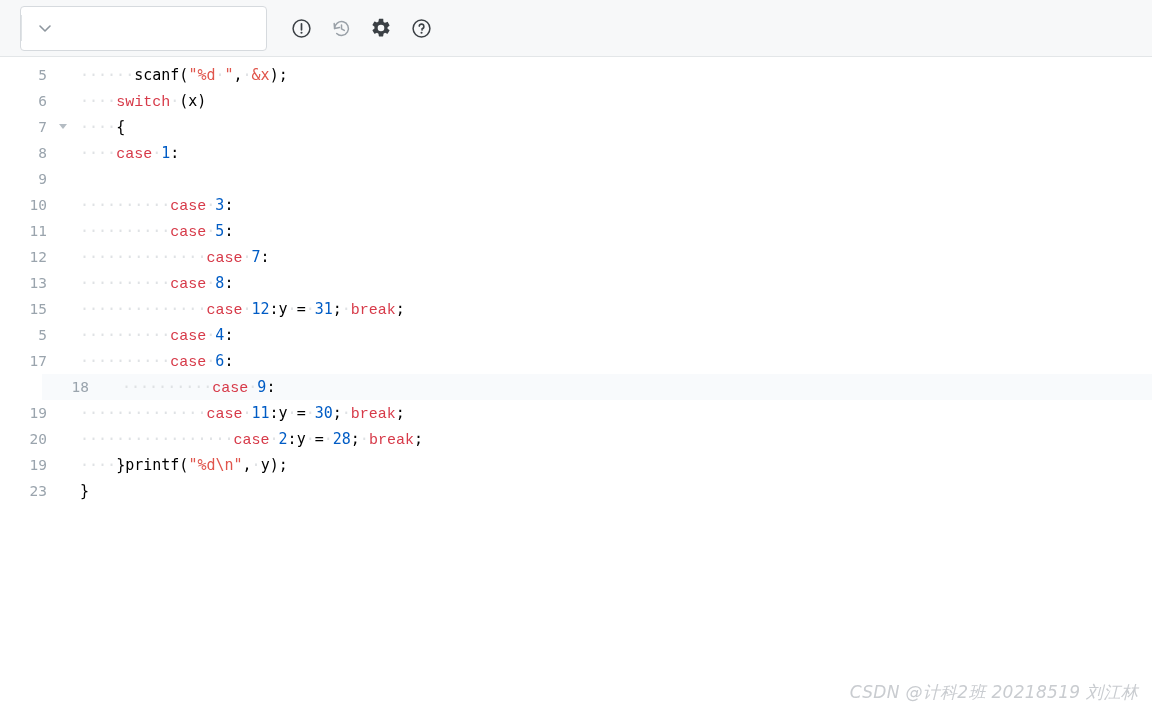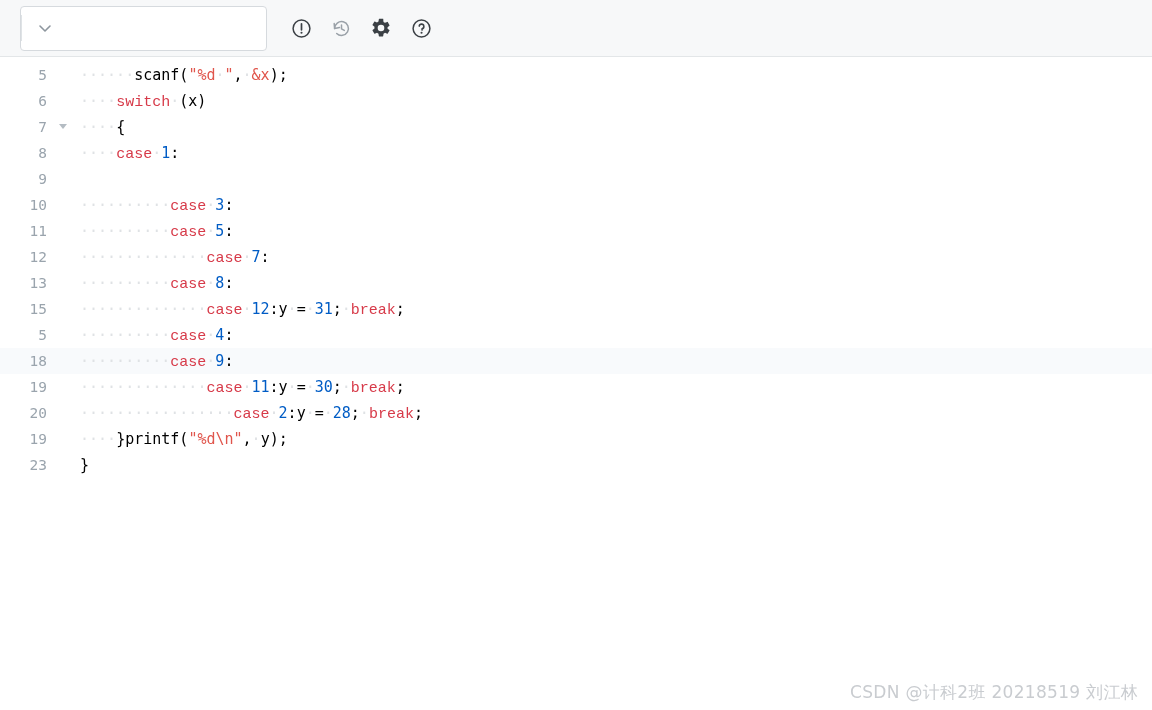--- a/index.html
+++ b/index.html
@@ -88,20 +88,21 @@
     display: flex;
     align-items: flex-start;
     height: 26px;
     line-height: 26px;
     font-family: "DejaVu Sans Mono", "Liberation Mono", monospace;
     font-size: 15px;
     white-space: pre;
   }
   .code-line.active {
     background: #f8fafc;
+    margin-left: 42px;
   }
   .gutter {
     width: 47px;
     min-width: 47px;
     text-align: right;
     color: #9aa4ad;
     font-family: "DejaVu Sans Mono", "Liberation Mono", monospace;
     font-size: 14.5px;
     user-select: none;
   }
@@ -141,20 +142,21 @@
   
   .watermark {
     position: absolute;
     right: 14px;
     bottom: 6px;
     font-size: 17px;
     color: #c9ccd0;
     font-family: "DejaVu Sans", "Liberation Sans", sans-serif;
     letter-spacing: 0.3px;
     user-select: none;
+    font-style: italic;
   }
 </style>
 </head>
 <body>
 
 <div class="toolbar">
 
   <div class="lang-select">
     <div class="lang-select-divider"></div>
     <div class="lang-select-arrow">
@@ -205,20 +207,21 @@
       <div class="code-line"><div class="gutter">6</div><div class="fold"></div><div class="code-text"><span class="ws">····</span><span class="kw">switch</span><span class="ws">·</span><span class="pln">(x)</span></div></div>
       <div class="code-line"><div class="gutter">7</div><div class="fold"><span class="tri"></span></div><div class="code-text"><span class="ws">····</span><span class="pln">{</span></div></div>
       <div class="code-line"><div class="gutter">8</div><div class="fold"></div><div class="code-text"><span class="ws">····</span><span class="kw">case</span><span class="ws">·</span><span class="num">1</span><span class="pln">:</span></div></div>
       <div class="code-line"><div class="gutter">9</div><div class="fold"></div><div class="code-text"></div></div>
       <div class="code-line"><div class="gutter">10</div><div class="fold"></div><div class="code-text"><span class="ws">··········</span><span class="kw">case</span><span class="ws">·</span><span class="num">3</span><span class="pln">:</span></div></div>
       <div class="code-line"><div class="gutter">11</div><div class="fold"></div><div class="code-text"><span class="ws">··········</span><span class="kw">case</span><span class="ws">·</span><span class="num">5</span><span class="pln">:</span></div></div>
       <div class="code-line"><div class="gutter">12</div><div class="fold"></div><div class="code-text"><span class="ws">··············</span><span class="kw">case</span><span class="ws">·</span><span class="num">7</span><span class="pln">:</span></div></div>
       <div class="code-line"><div class="gutter">13</div><div class="fold"></div><div class="code-text"><span class="ws">··········</span><span class="kw">case</span><span class="ws">·</span><span class="num">8</span><span class="pln">:</span></div></div>
       <div class="code-line"><div class="gutter">15</div><div class="fold"></div><div class="code-text"><span class="ws">··············</span><span class="kw">case</span><span class="ws">·</span><span class="num">12</span><span class="pln">:y</span><span class="ws">·</span><span class="pln">=</span><span class="ws">·</span><span class="num">31</span><span class="pln">;</span><span class="ws">·</span><span class="kw">break</span><span class="pln">;</span></div></div>
       <div class="code-line"><div class="gutter">5</div><div class="fold"></div><div class="code-text"><span class="ws">··········</span><span class="kw">case</span><span class="ws">·</span><span class="num">4</span><span class="pln">:</span></div></div>
+      <div class="code-line"><div class="gutter">17</div><div class="fold"></div><div class="code-text"><span class="ws">··········</span><span class="kw">case</span><span class="ws">·</span><span class="num">6</span><span class="pln">:</span></div></div>
       <div class="code-line active"><div class="gutter">18</div><div class="fold"></div><div class="code-text"><span class="ws">··········</span><span class="kw">case</span><span class="ws">·</span><span class="num">9</span><span class="pln">:</span></div></div>
       <div class="code-line"><div class="gutter">19</div><div class="fold"></div><div class="code-text"><span class="ws">··············</span><span class="kw">case</span><span class="ws">·</span><span class="num">11</span><span class="pln">:y</span><span class="ws">·</span><span class="pln">=</span><span class="ws">·</span><span class="num">30</span><span class="pln">;</span><span class="ws">·</span><span class="kw">break</span><span class="pln">;</span></div></div>
       <div class="code-line"><div class="gutter">20</div><div class="fold"></div><div class="code-text"><span class="ws">·················</span><span class="kw">case</span><span class="ws">·</span><span class="num">2</span><span class="pln">:y</span><span class="ws">·</span><span class="pln">=</span><span class="ws">·</span><span class="num">28</span><span class="pln">;</span><span class="ws">·</span><span class="kw">break</span><span class="pln">;</span></div></div>
       <div class="code-line"><div class="gutter">19</div><div class="fold"></div><div class="code-text"><span class="ws">····</span><span class="pln">}printf(</span><span class="str">"%d\n"</span><span class="pln">,</span><span class="ws">·</span><span class="pln">y);</span></div></div>
       <div class="code-line"><div class="gutter">23</div><div class="fold"></div><div class="code-text"><span class="pln">}</span></div></div>
     </div>
 </div>
 
 <div class="watermark">CSDN @计科2班 20218519 刘江林</div>
 

